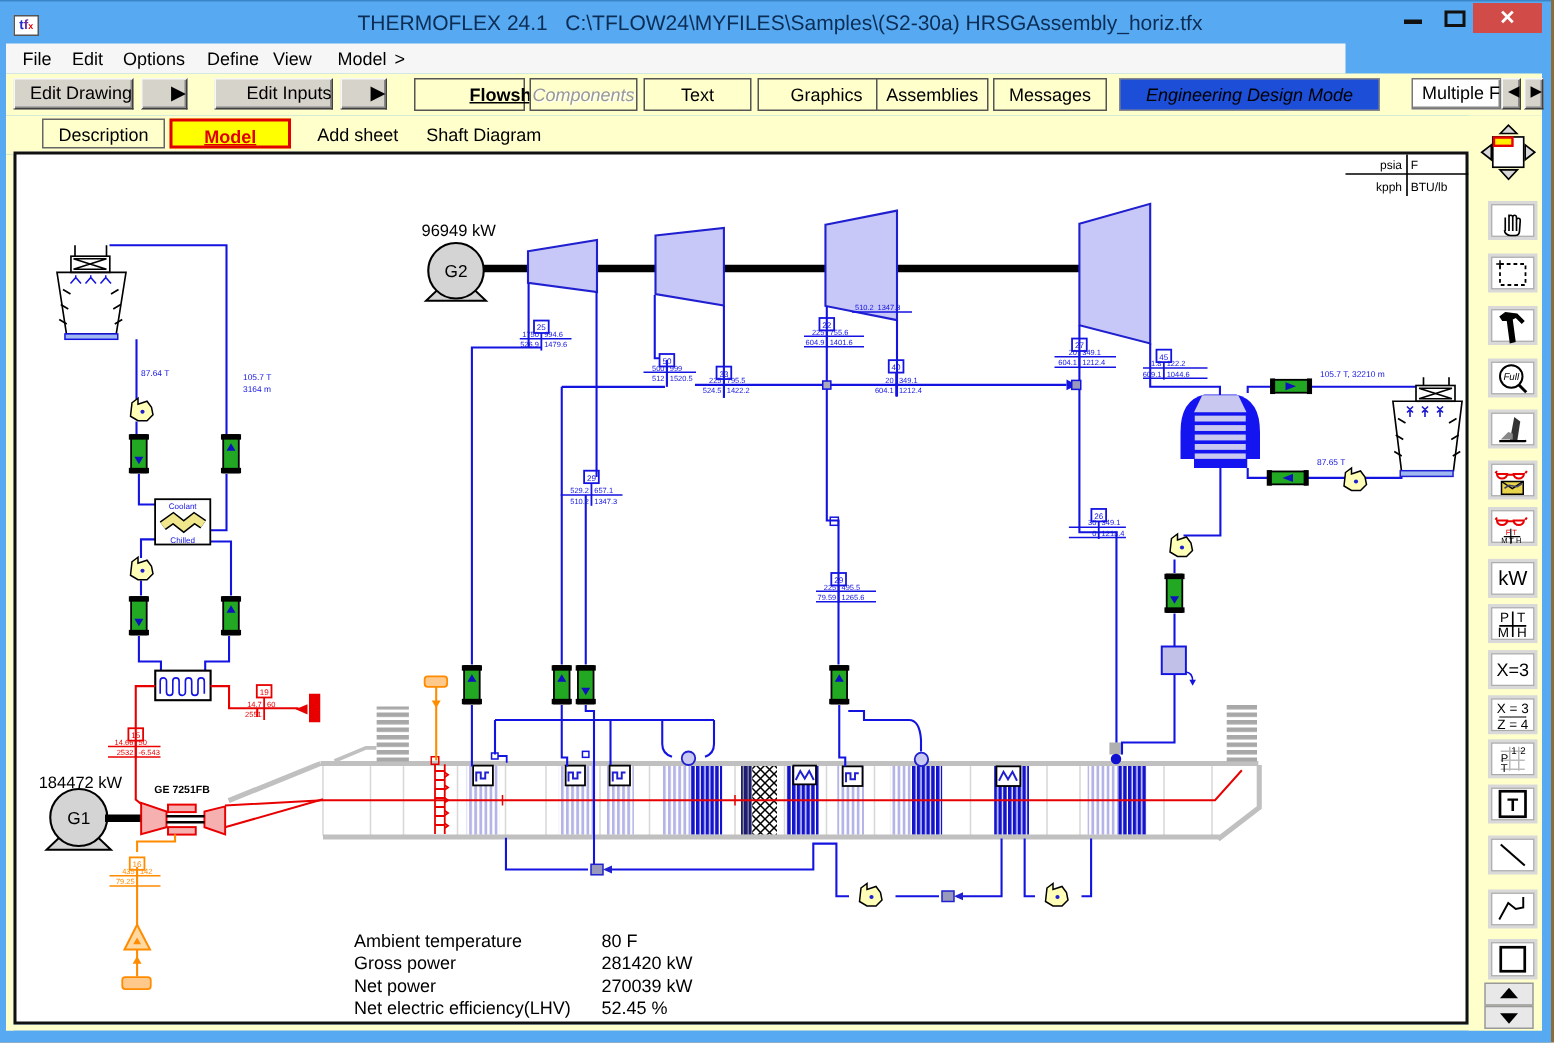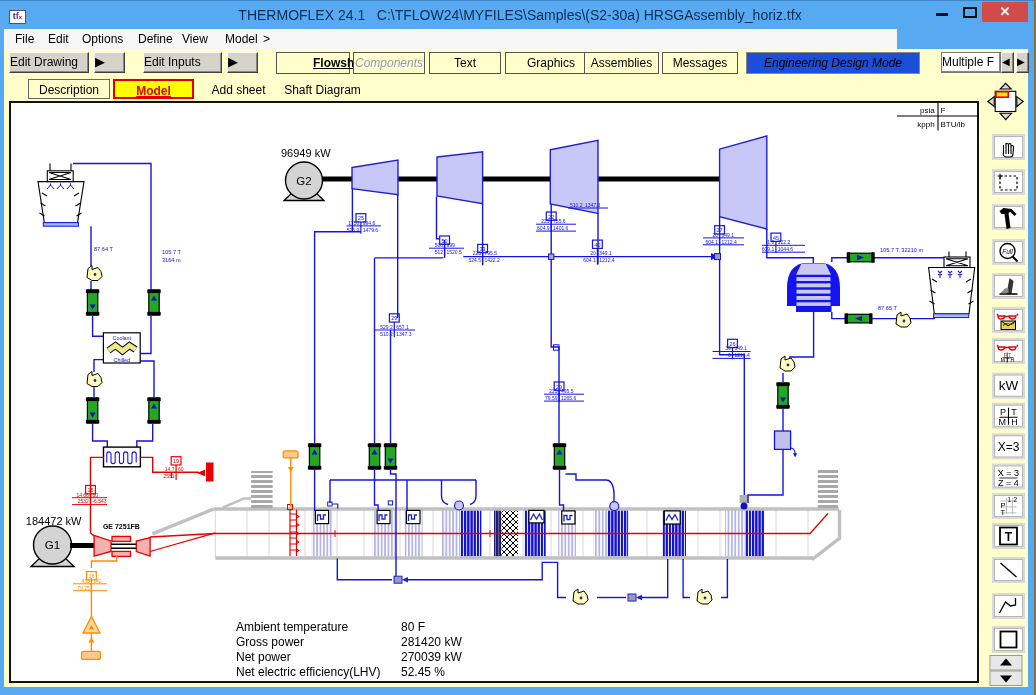--- a/index.html
+++ b/index.html
@@ -8,21 +8,21 @@
   #win{position:absolute;left:0;top:0;width:1034px;height:695px;background:#57aaf2;}
   #titlebar{position:absolute;left:0;top:0;width:1034px;height:29px;background:#57aaf2;border-top:1px solid #3a86c8;}
   #title{position:absolute;left:20px;top:6px;width:1000px;text-align:center;font-size:14px;color:#0c2d55;}
   #appicon{position:absolute;left:9px;top:8.5px;width:15px;height:12px;background:#fff;border:1px solid #555;font-size:9px;text-align:center;line-height:11px;font-weight:bold;}
   #btn-min{position:absolute;left:936px;top:12px;width:12px;height:3px;background:#111;}
   #btn-max{position:absolute;left:963px;top:6px;width:10px;height:7px;border:2px solid #111;}
   #btn-close{position:absolute;left:982px;top:1px;width:46px;height:20px;background:#d14c48;color:#fff;text-align:center;font-size:13px;line-height:19px;font-weight:bold;}
   #menubar{position:absolute;left:4px;top:29px;width:893px;height:20px;background:#f6f6f6;font-size:12px;color:#000;}
   #menubar span{position:absolute;top:3px;}
   #toolbar{position:absolute;left:4px;top:49px;width:1024px;height:28px;background:#ffffcc;}
-  .gbtn{position:absolute;top:2.5px;height:21px;background:#d6d3ca;border:1px solid #404040;border-top:1px solid #f8f8f8;border-left:1px solid #f8f8f8;box-shadow:inset -1px -1px 0 #888;font-size:12px;text-align:left;color:#000;box-sizing:border-box;}
+  .gbtn{position:absolute;top:2.5px;height:21px;background:#d6d3ca;border:1px solid #404040;border-top:1px solid #f8f8f8;border-left:1px solid #f8f8f8;box-shadow:inset -1px -1px 0 #888;font-size:12px;text-align:right;color:#000;box-sizing:border-box;}
   .ybtn{position:absolute;top:2.5px;height:22px;background:#ffffcc;border:1px solid #555;font-size:12px;text-align:center;color:#000;box-sizing:border-box;}
   #tabrow{position:absolute;left:4px;top:77px;width:1024px;height:26px;background:#ffffcc;}
   .tab{position:absolute;top:2px;height:20px;background:#ffffcc;border:1px solid #666;font-size:12px;text-align:center;color:#000;box-sizing:border-box;}
   #canvas{position:absolute;left:9px;top:101px;width:970px;height:582px;background:#fff;border:2px solid #111;box-sizing:border-box;}
   #rightcol{position:absolute;left:979px;top:77px;width:49px;height:610px;background:#ffffcc;}
   #leftstrip{position:absolute;left:4px;top:103px;width:5px;height:584px;background:#ffffcc;}
   #botstrip{position:absolute;left:4px;top:683px;width:1024px;height:4px;background:#ffffcc;}
 </style>
 </head>
 <body>

